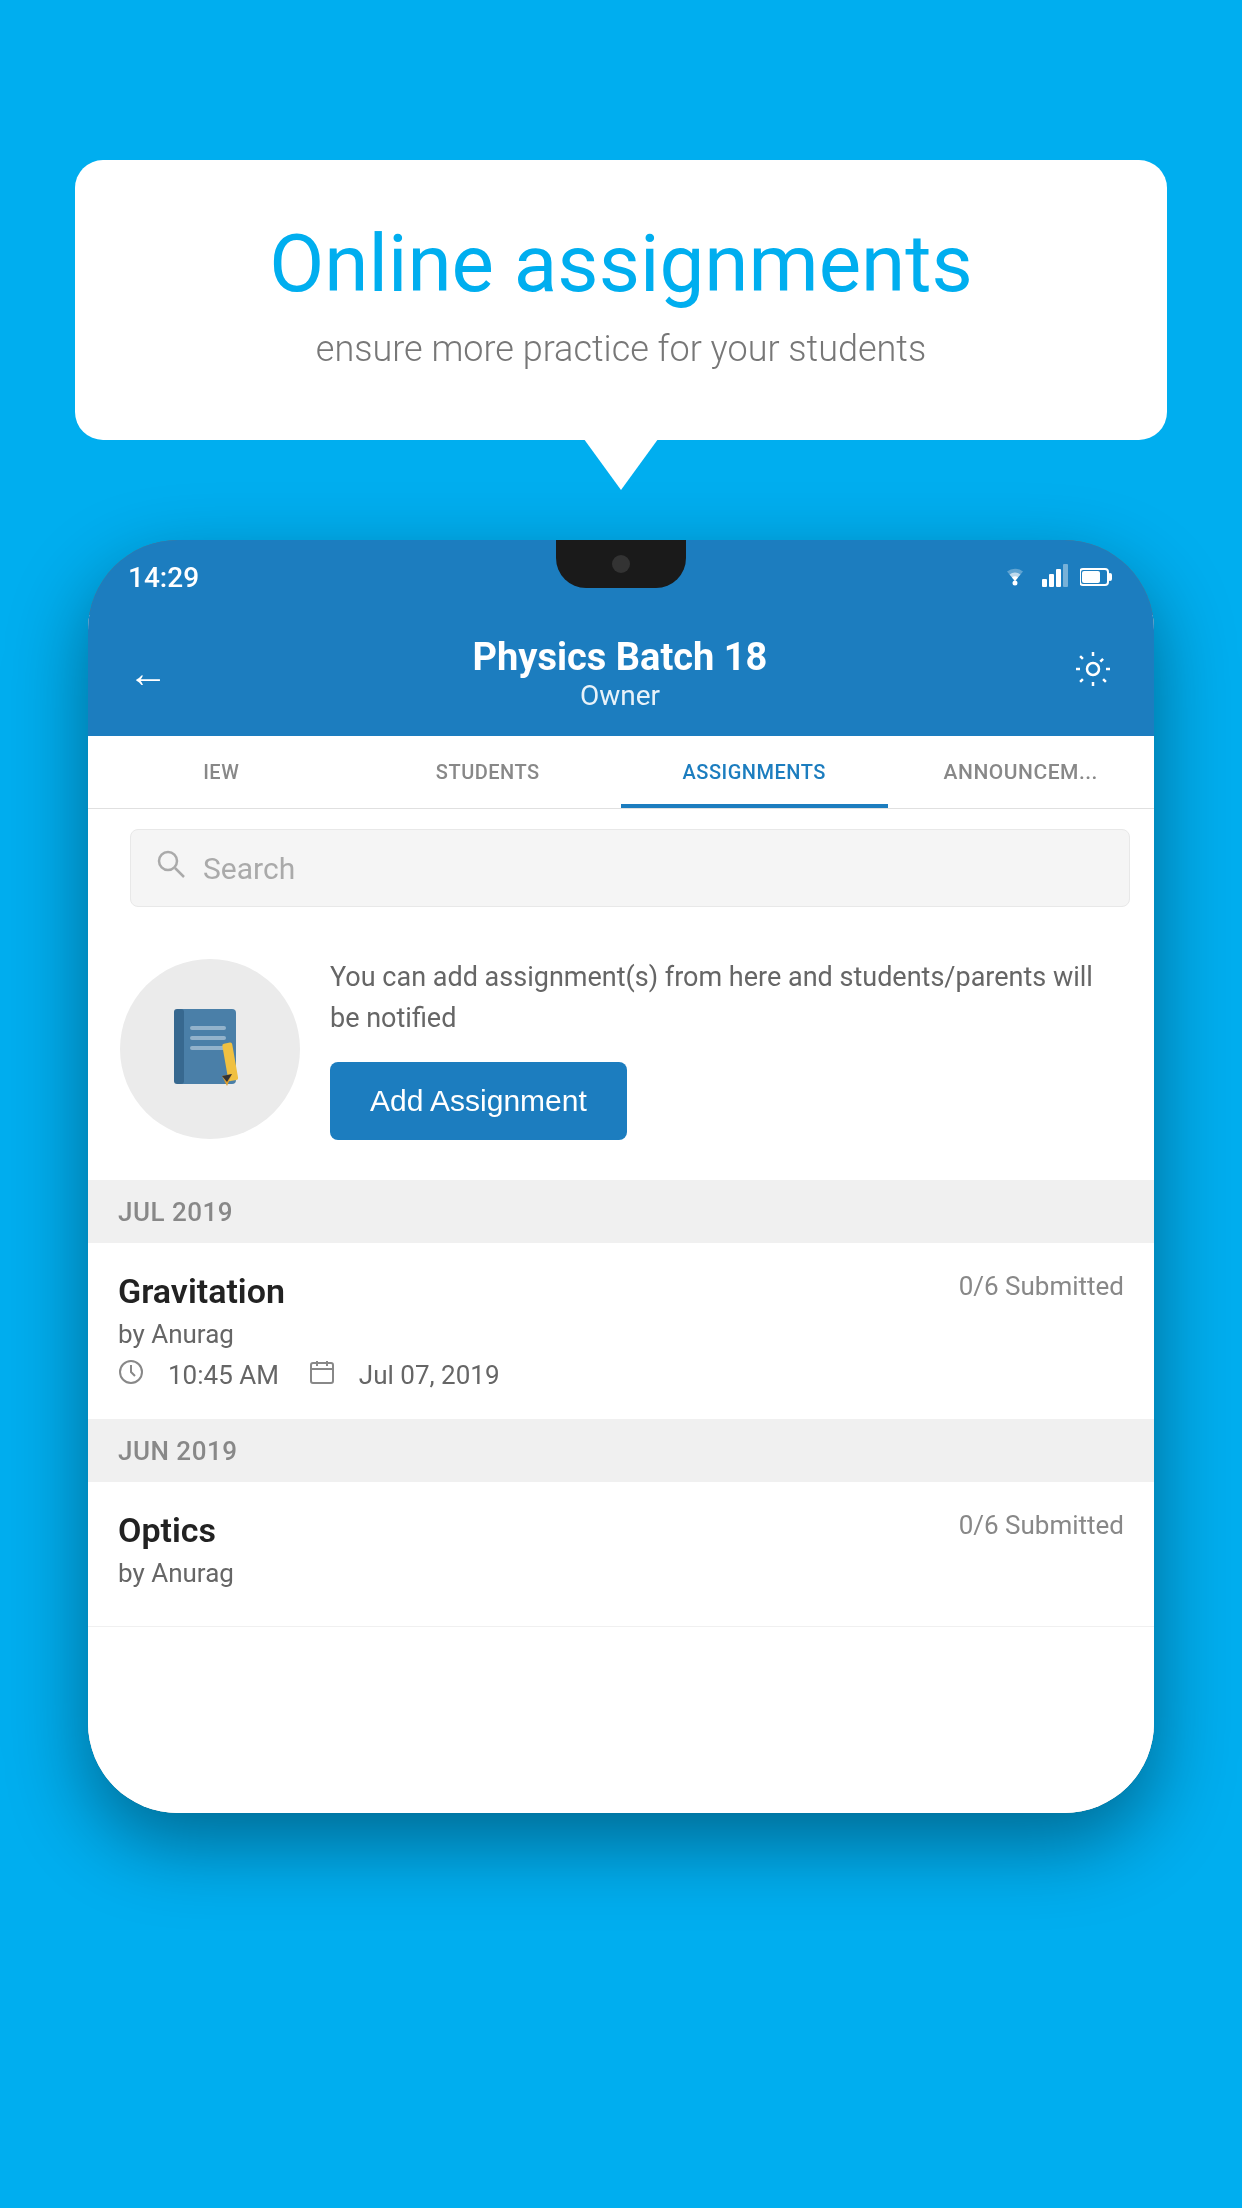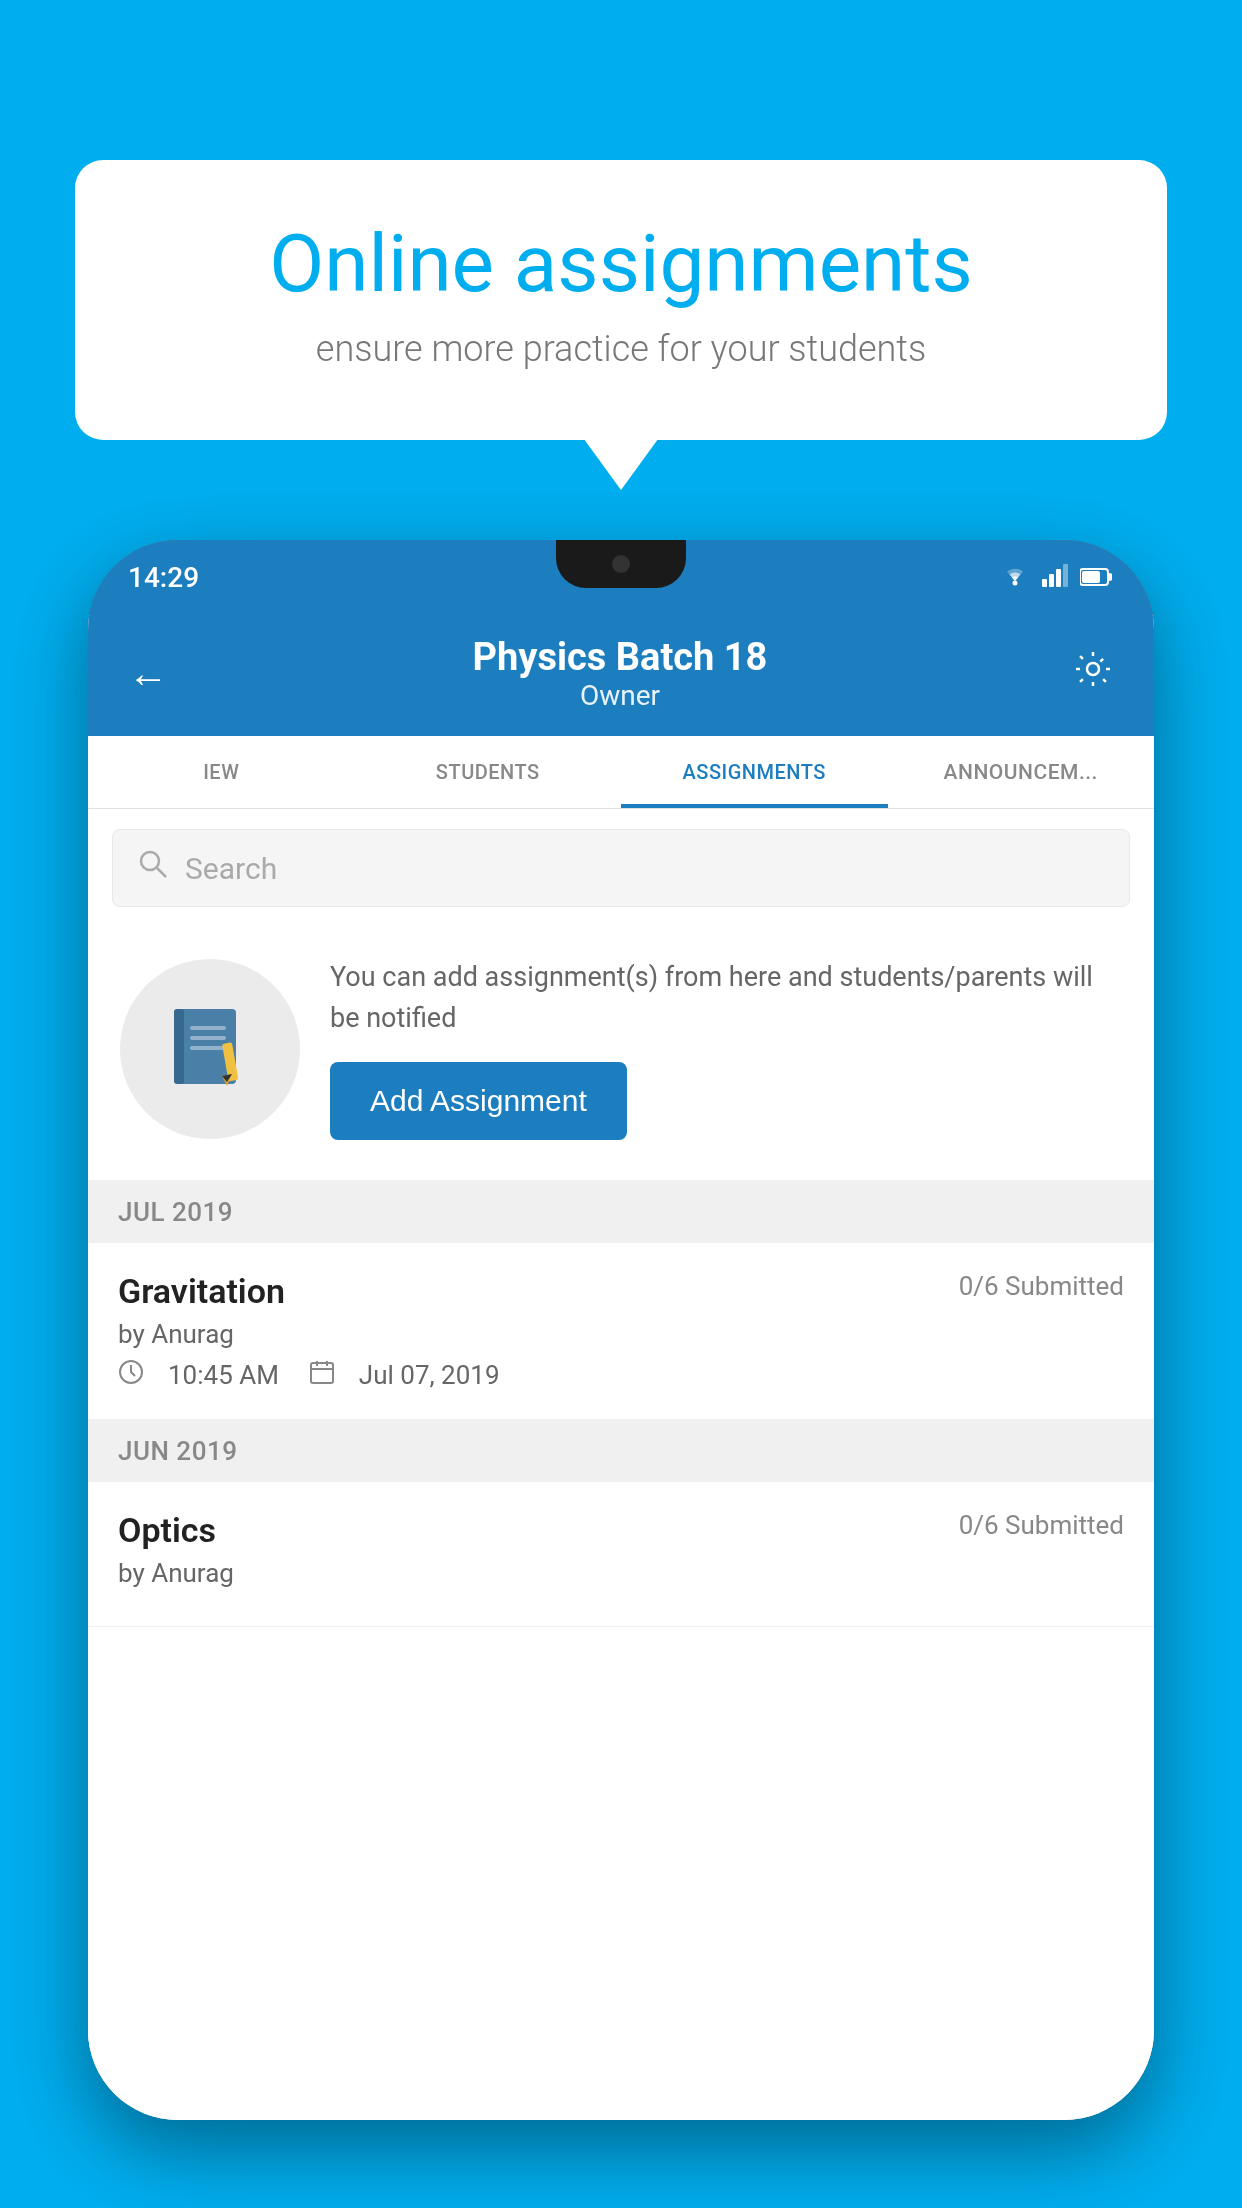--- a/index.html
+++ b/index.html
@@ -56,21 +56,21 @@
       font-weight: 300;
     }
 
     
     .phone-frame {
       position: absolute;
       top: 540px;
       left: 88px;
       right: 88px;
       width: 1066px;
-      height: 1580px;
+      height: 1273px;
       background: #737373;
       border-radius: 90px;
       overflow: hidden;
       box-shadow: 0 30px 80px rgba(0,0,0,0.4);
     }
 
     
     .phone-notch-bar {
       background: #1c7dbf;
       height: 75px;
@@ -205,20 +205,21 @@
     }
 
     .search-bar {
       background: #f5f5f5;
       border-radius: 8px;
       border: 1px solid #e8e8e8;
       display: flex;
       align-items: center;
       padding: 18px 24px;
       gap: 16px;
+      margin-left: 18px;
     }
 
     .search-icon-wrap {
       color: #aaa;
       font-size: 32px;
     }
 
     .search-placeholder {
       font-size: 30px;
       color: #aaa;

